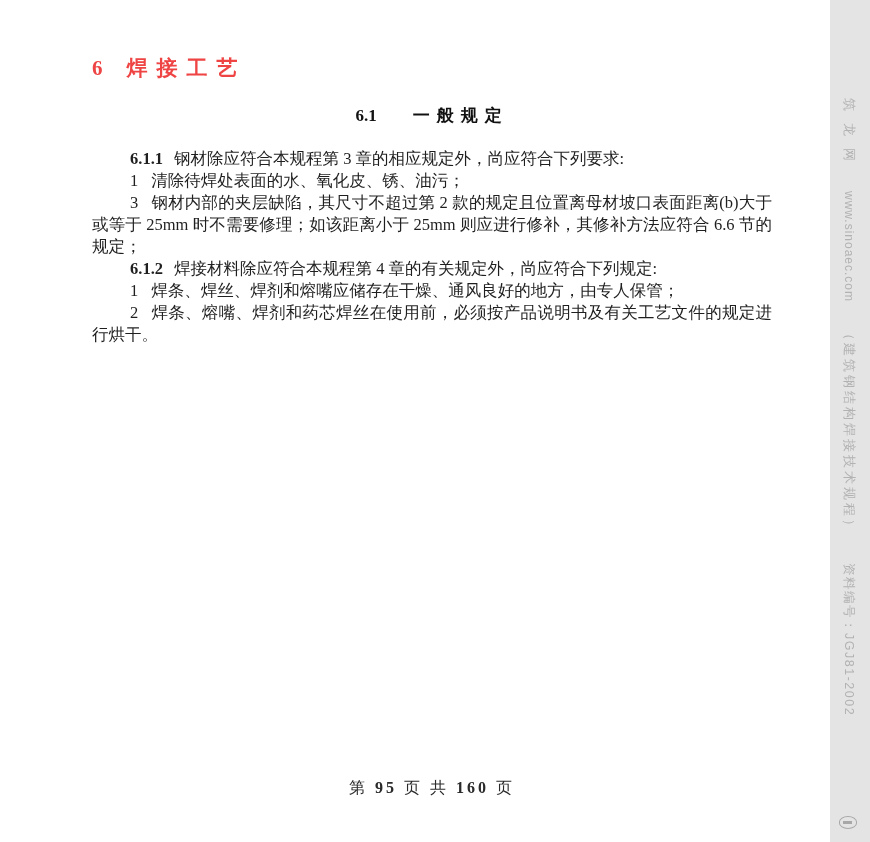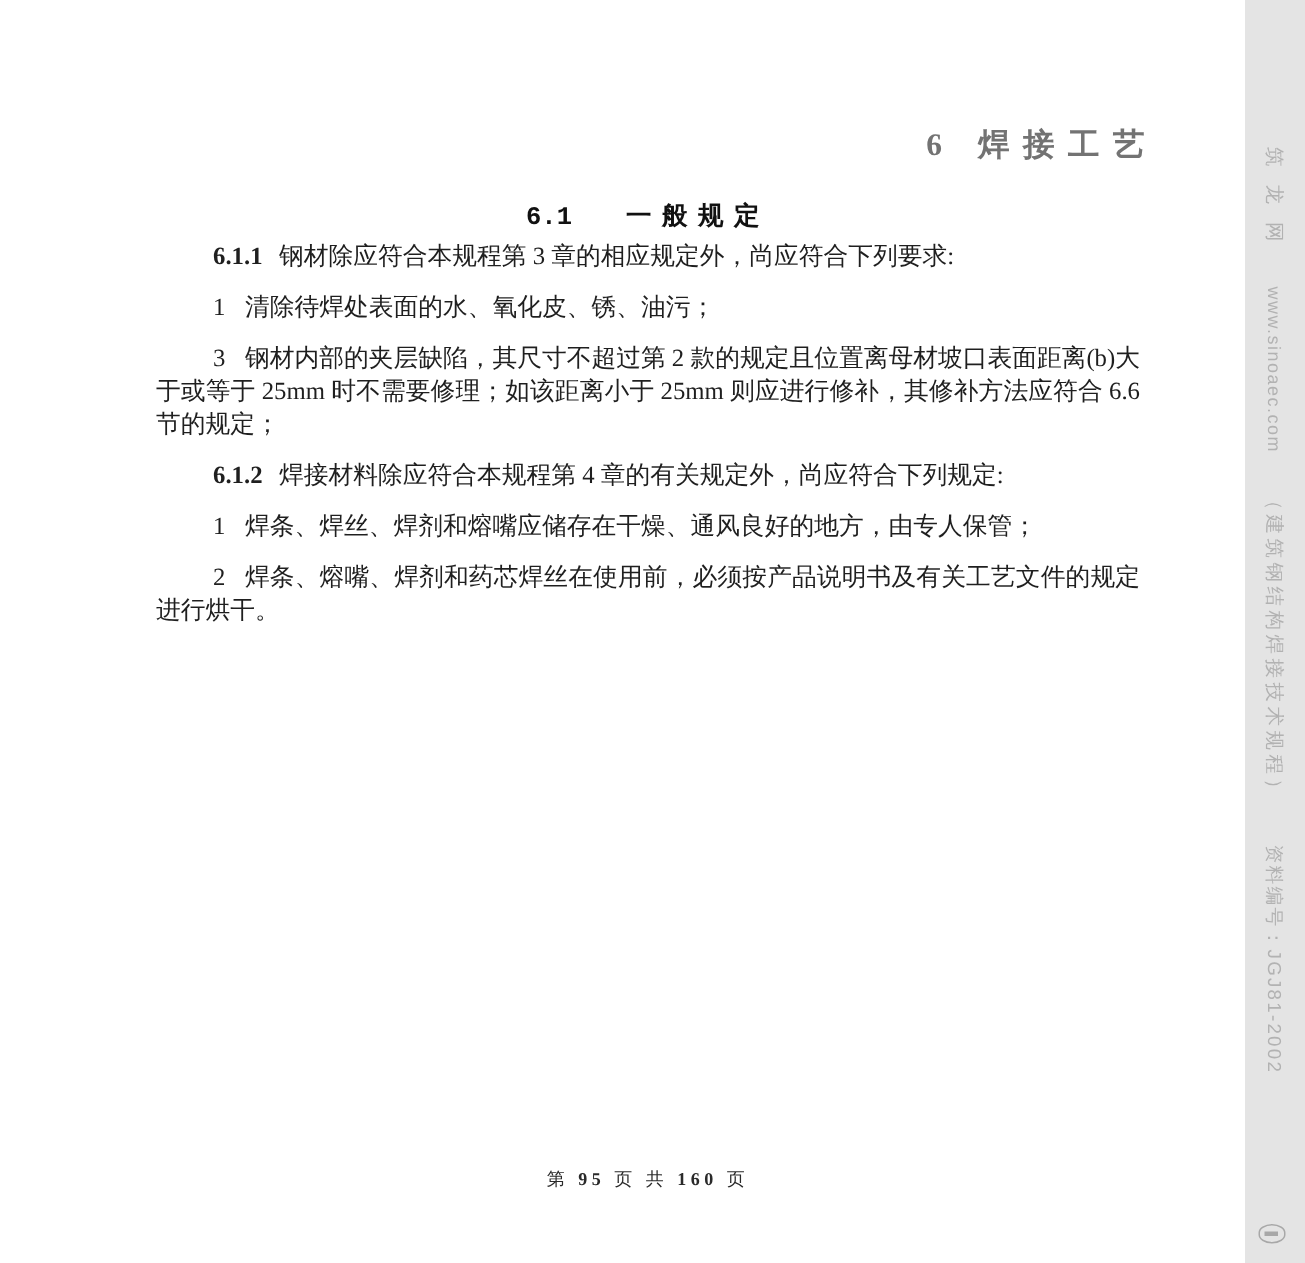--- a/index.html
+++ b/index.html
@@ -13,70 +13,70 @@
   .page {
     position: relative;
     width: 870px;
     height: 842px;
     font-family: "Liberation Serif", "DejaVu Serif", serif;
     color: #1f1f1f;
   }
   
   .chapter-heading {
     margin: 0;
-    padding-top: 84px;
+    padding-top: 56px;
     width: 680px;
     margin-left: 92px;
-    text-align: right;
+    text-align: left;
     font-size: 21px;
     line-height: 25px;
     font-weight: bold;
-    color: #737373;
+    color: #ef4444;
   }
   .chapter-heading .h-num { margin-right: 24px; letter-spacing: 0; }
   .chapter-heading .h-title { letter-spacing: 9px; }
 
   .section-heading {
     margin: 24px 0 0 92px;
     width: 680px;
     text-align: center;
     font-size: 17px;
     line-height: 21px;
     font-weight: bold;
     color: #111;
   }
-  .section-heading .h-num { margin-right: 36px; font-family: Liberation Mono, monospace; }
+  .section-heading .h-num { margin-right: 36px; }
   .section-heading .h-title { letter-spacing: 7px; margin-top: 40px; }
 
   
   .text-block {
     position: absolute;
     top: 148px;
     left: 92px;
     width: 680px;
     font-size: 16.5px;
     line-height: 22px;
     text-align: justify;
     text-justify: inter-ideograph;
   }
   .text-block p {
-    margin: 12px;
+    margin: 0;
     text-indent: 38px;
   }
   .num-label { padding-right: 13px; }
   .clause .num-label { font-weight: bold; padding-right: 11px; }
 
   
   .footer {
     position: absolute;
     top: 778px;
     left: 92px;
     width: 680px;
     text-align: center;
-    font-size: 12px;
+    font-size: 16px;
     letter-spacing: 3px;
     color: #2a2a2a;
   }
   .footer b { font-weight: bold; }
 
   
   .side-strip {
     position: absolute;
     top: 0;
     left: 830px;

